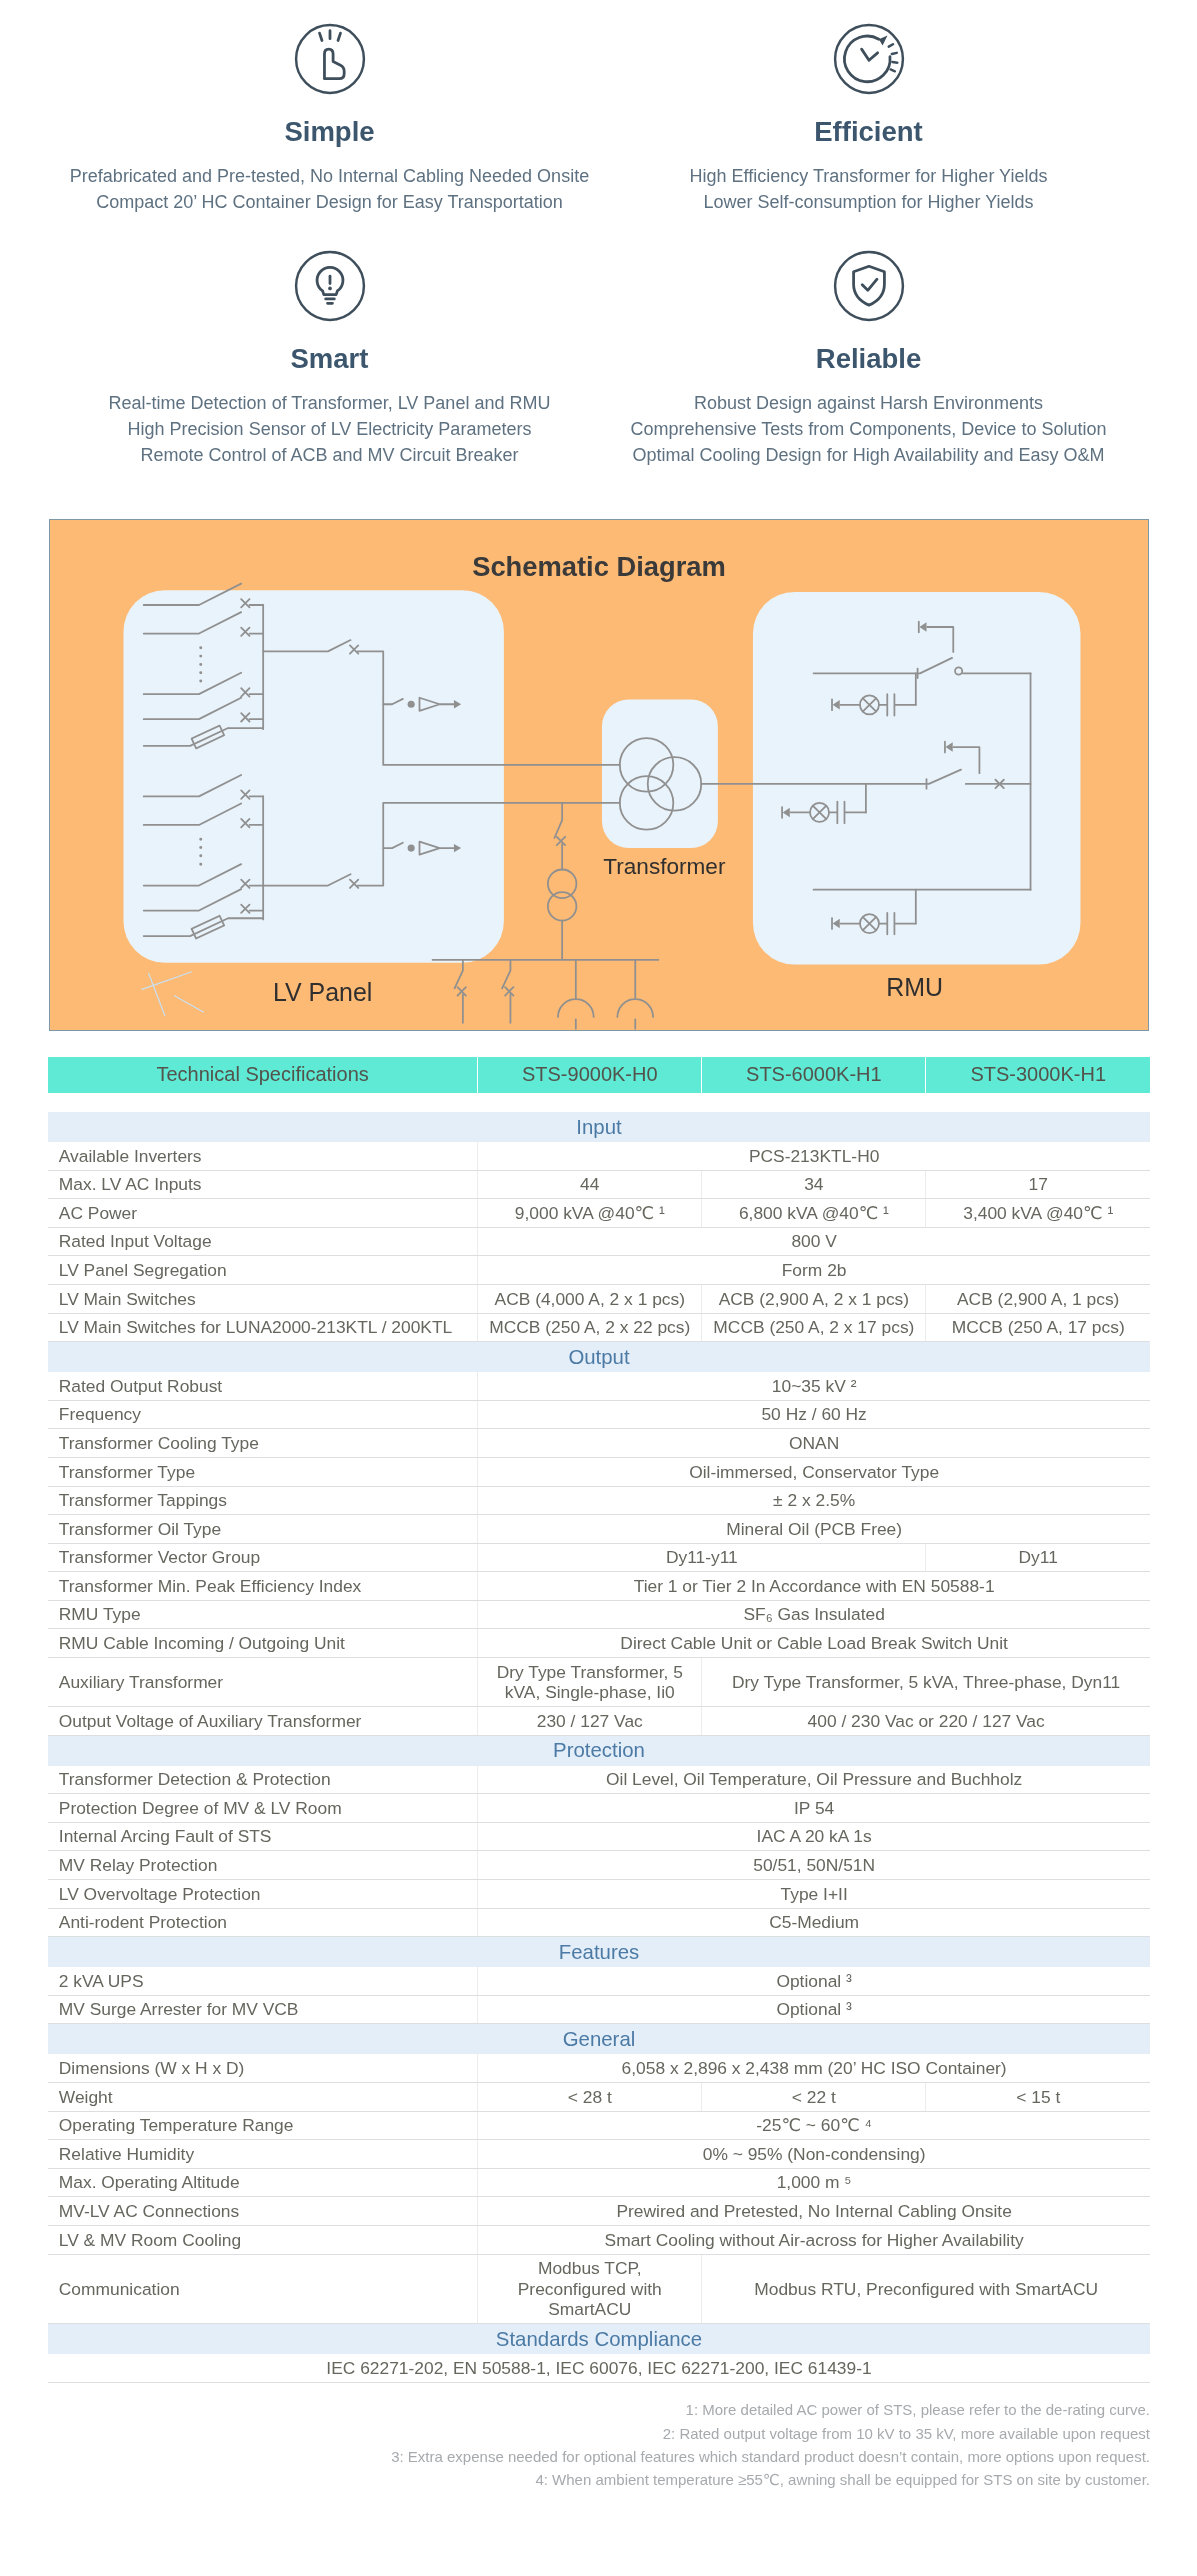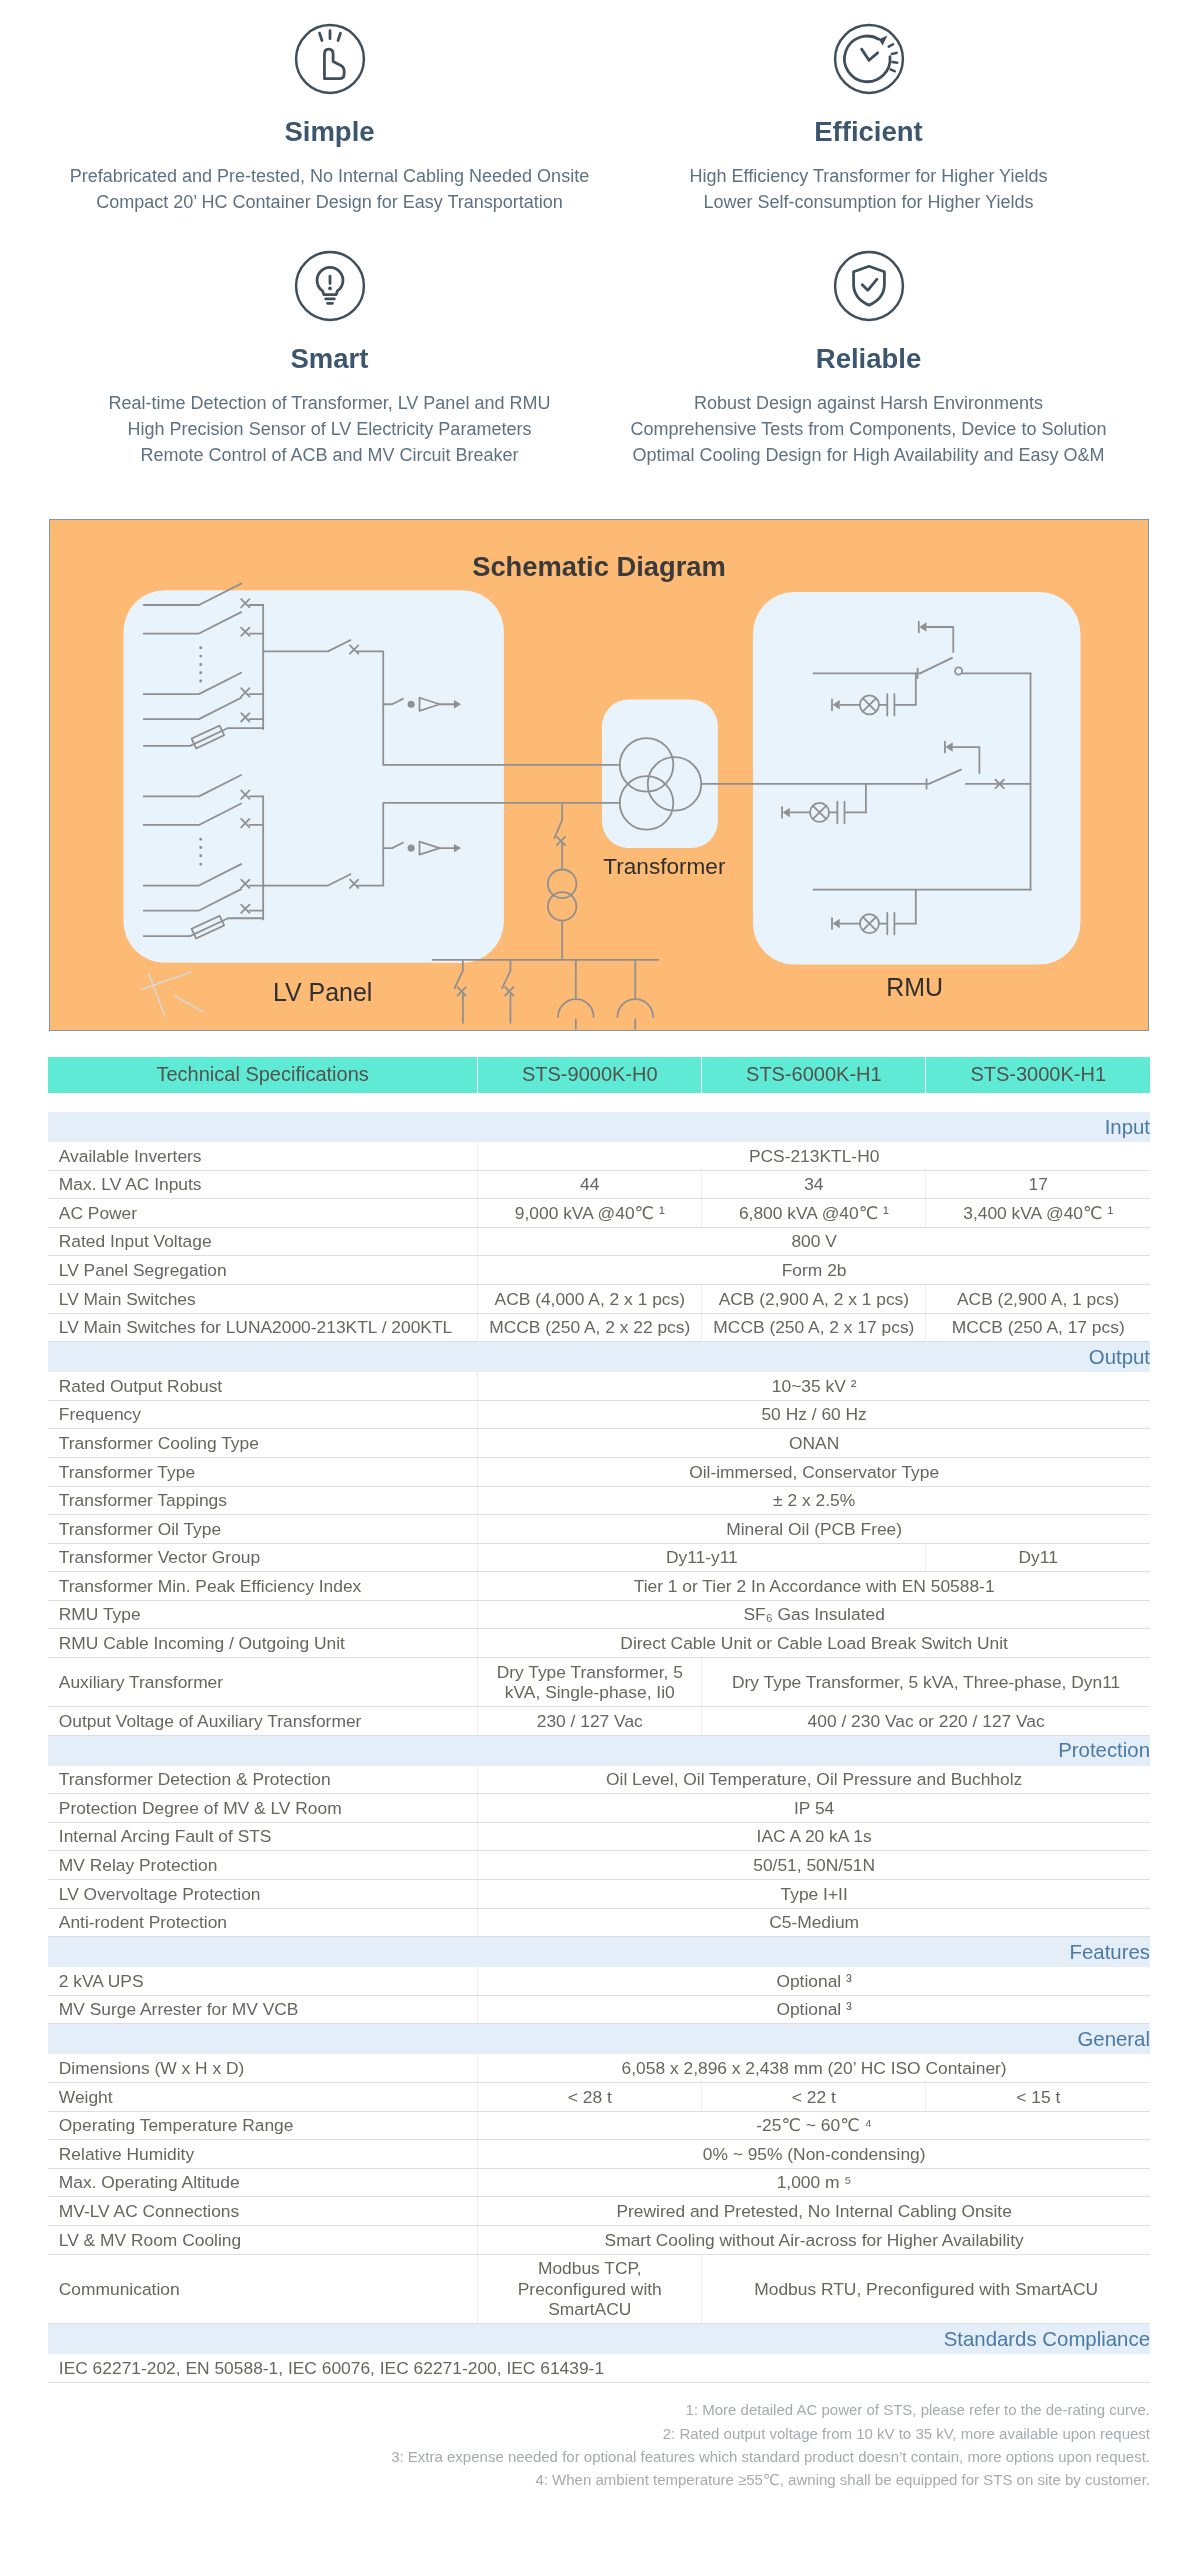--- a/index.html
+++ b/index.html
@@ -29,23 +29,23 @@
   
   table.specs{width:1102px;margin:26px auto 0 auto;border-collapse:collapse;table-layout:fixed;}
   table.specs th{background:#5eead4;color:#53534c;font-weight:400;font-size:20px;height:36px;
                  border-bottom:19px solid #ffffff;padding:0 6px;}
   table.specs th + th{border-left:1.8px solid #ffffff;}
   table.specs td{padding:3.6px 10.8px;font-size:17.4px;line-height:20.4px;vertical-align:middle;
                  border-bottom:1.8px solid #dcdedf;color:#66665e;}
   td.lbl{text-align:left;padding-left:15.6px;}
   td.val{text-align:center;}
   td.val + td.val, td.lbl + td.val{border-left:1.2px solid #ececec;}
-  tr.sec td{background:#e4eef8;color:#4b7aa5;font-size:20.4px;text-align:right;
+  tr.sec td{background:#e4eef8;color:#4b7aa5;font-size:20.4px;text-align:center;
             padding:4.8px 0;border-bottom:none;}
-  td.fullv{}
+  td.fullv{text-align:center;}
   .accent{color:#557a91;}
 
   
   .notes{width:1102px;margin:15.6px auto 0 auto;padding-bottom:27.5px;}
   .notes p{margin:0;font-size:15px;line-height:23.4px;color:#a6aaad;text-align:right;}
 </style>
 </head>
 <body>
 
 <div class="features">

